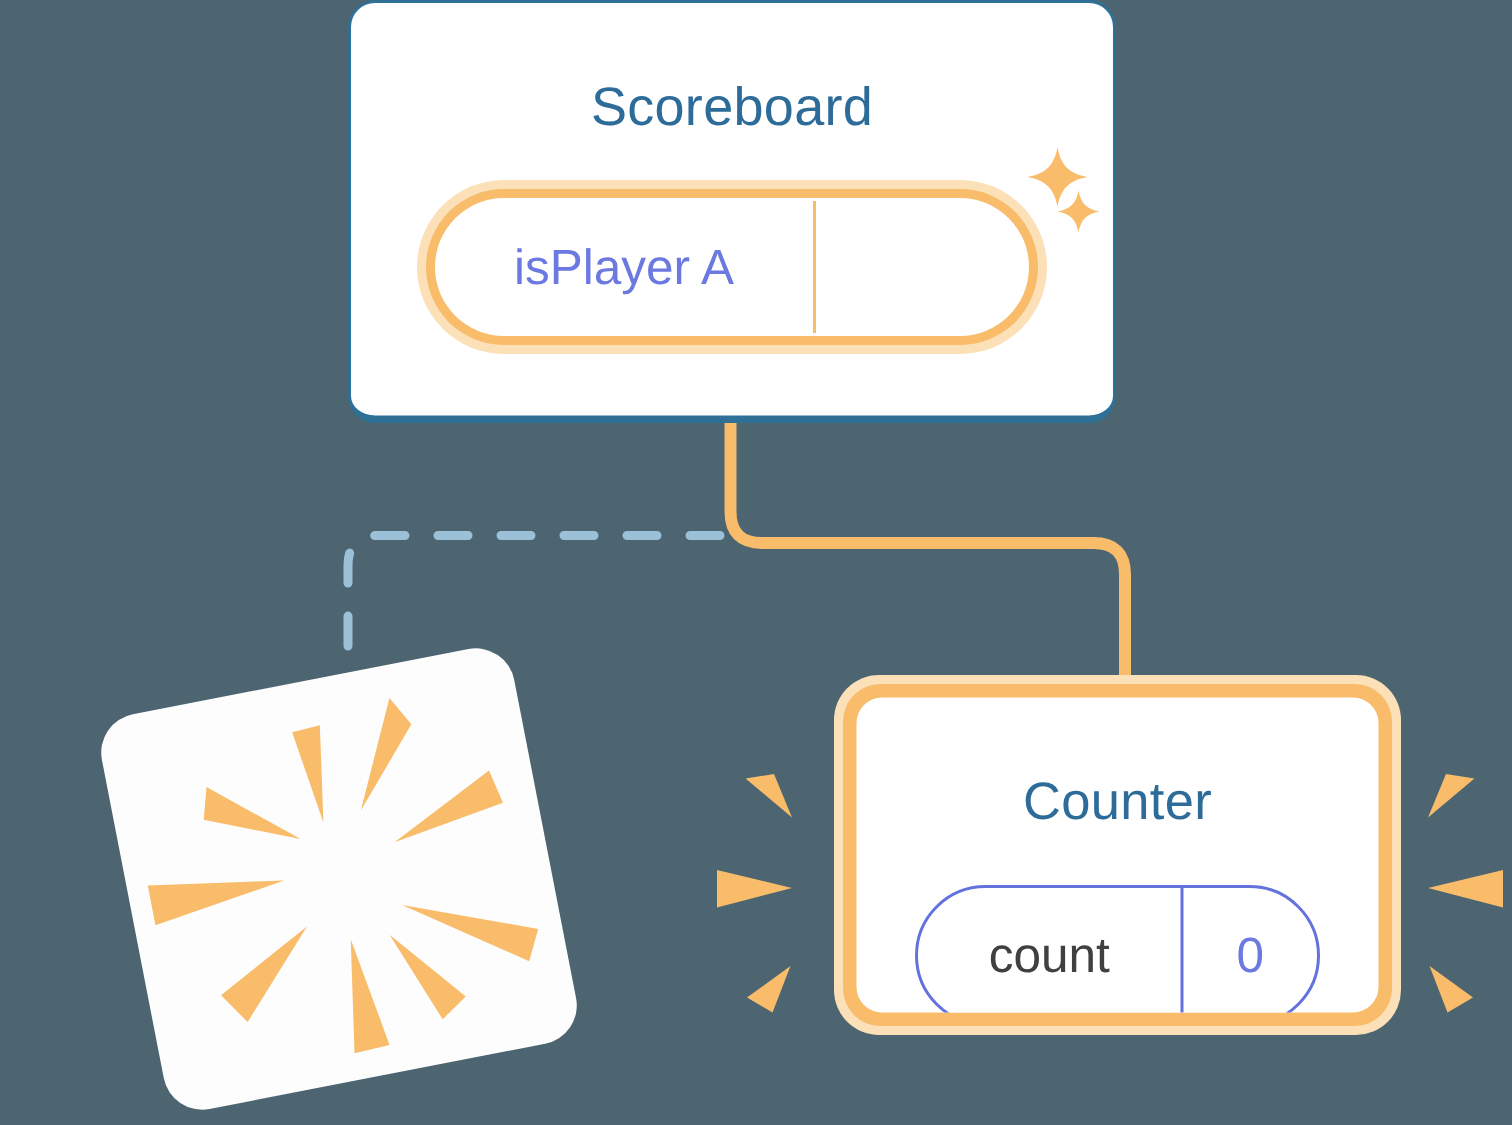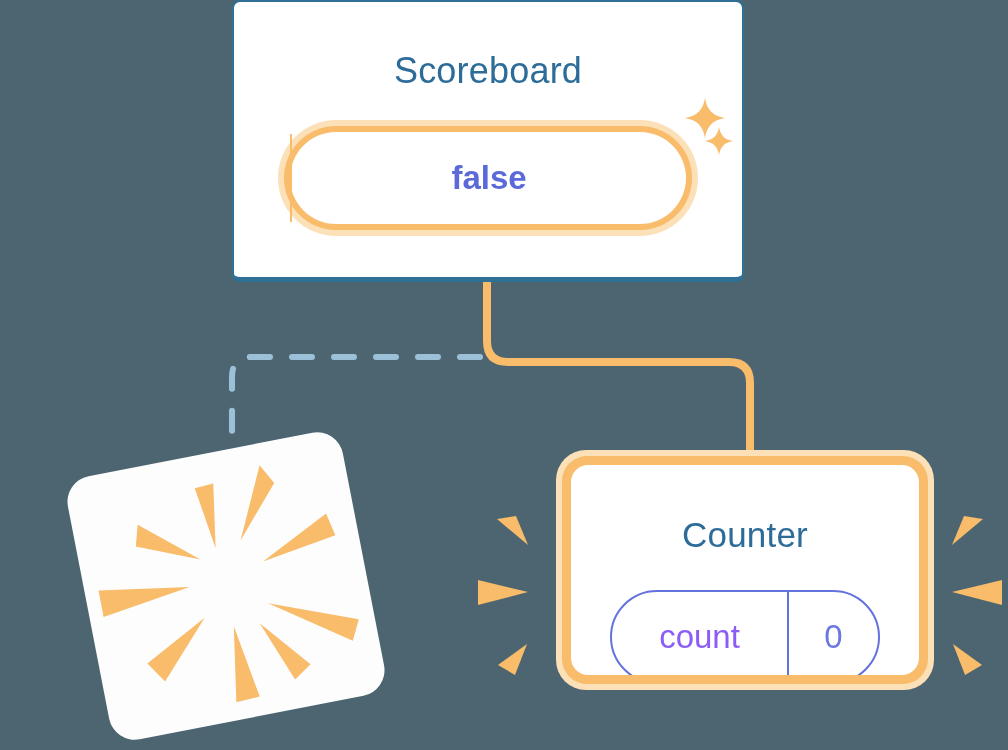--- a/index.html
+++ b/index.html
@@ -31,21 +31,21 @@
   
   .scoreboard-card {
     position: absolute;
     left: 232px;
     top: 0px;
     width: 512px;
     height: 282px;
     background: #ffffff;
     border: 2px solid #2e7096;
     border-bottom-width: 5px;
-    border-radius: 8px;
+    border-radius: 18px;
     box-sizing: border-box;
     z-index: 5;
   }
   .card-title {
     text-align: center;
     color: #2d6c99;
     font-size: 36px;
     font-weight: 400;
     letter-spacing: 0.2px;
   }
@@ -181,21 +181,21 @@
     box-sizing: border-box;
     display: flex;
     align-items: stretch;
     background: #ffffff;
   }
   .pill-thin-key {
     flex: 0 0 175px;
     display: flex;
     align-items: center;
     justify-content: center;
-    color: #8b5cf6;
+    color: #404040;
     font-size: 33px;
   }
   .pill-thin-divider {
     width: 2px;
     background: #6472de;
   }
   .pill-thin-val {
     flex: 1 1 auto;
     display: flex;
     align-items: center;
@@ -226,22 +226,22 @@
 
     <path d="M 487,278 L 487,341 Q 487,362 508,362 L 729,362 Q 750,362 750,383 L 750,462" fill="none" stroke="#f8bc6a" stroke-width="8" stroke-linecap="butt"></path>
   </svg>
 
   <div class="scoreboard-card">
     <div class="card-title">Scoreboard</div>
 
     <div class="pill-orange-wrap">
       <div class="pill-orange-ring">
         <div class="pill-orange-inner">
+          <div class="pill-orange-key">isPlayer A</div>
           <div class="pill-orange-divider"></div>
-          <div class="pill-orange-val">false</div>
         </div>
       </div>
     </div>
   </div>
 
   <svg class="sparkle" style="left:683px; top:96px;" width="44" height="44" viewBox="0 0 44 44" xmlns="http://www.w3.org/2000/svg">
     <path d="M22 2 C24 14 30 20 42 22 C30 24 24 30 22 42 C20 30 14 24 2 22 C14 20 20 14 22 2 Z" fill="#f8bc6a"></path>
   </svg>
   <svg class="sparkle" style="left:704px; top:126px;" width="30" height="30" viewBox="0 0 30 30" xmlns="http://www.w3.org/2000/svg">
     <path d="M15 1 C16.5 9.5 20.5 13.5 29 15 C20.5 16.5 16.5 20.5 15 29 C13.5 20.5 9.5 16.5 1 15 C9.5 13.5 13.5 9.5 15 1 Z" fill="#f8bc6a"></path>

